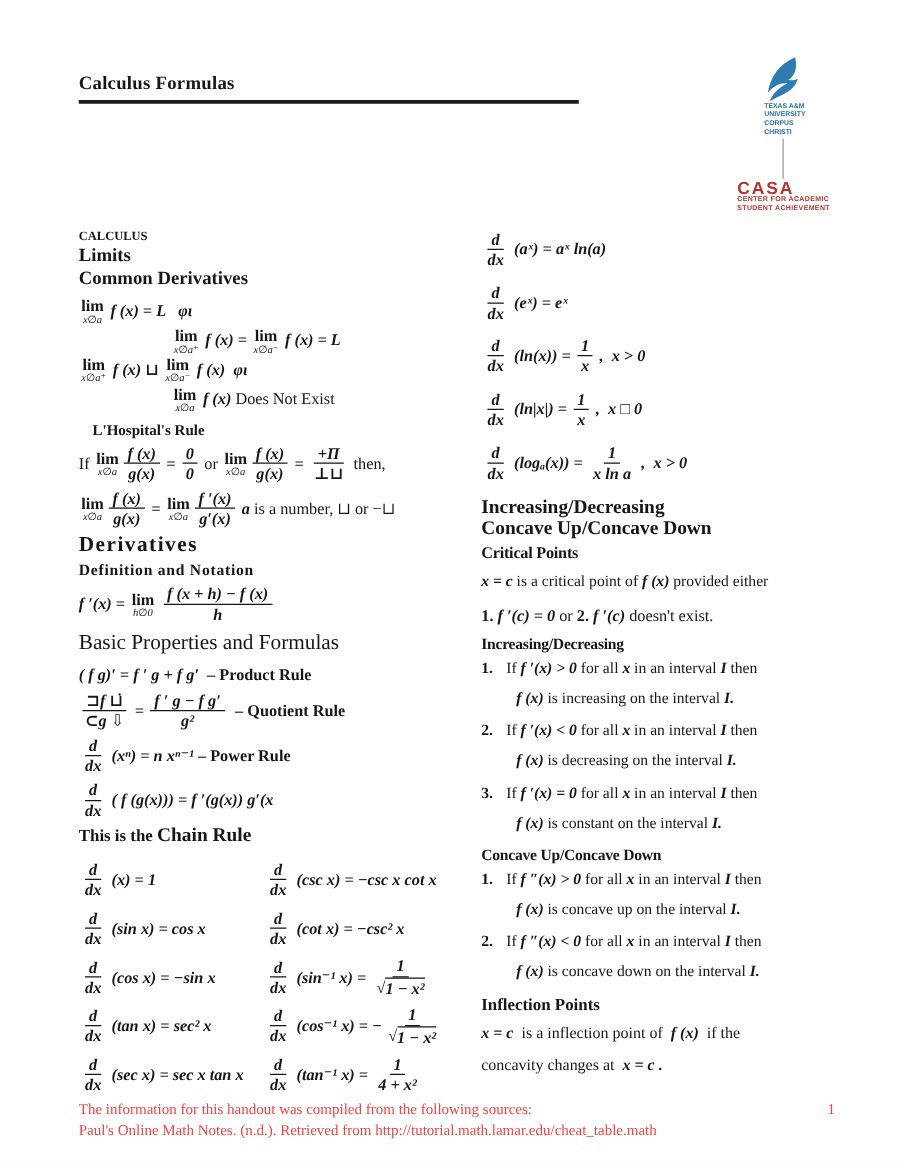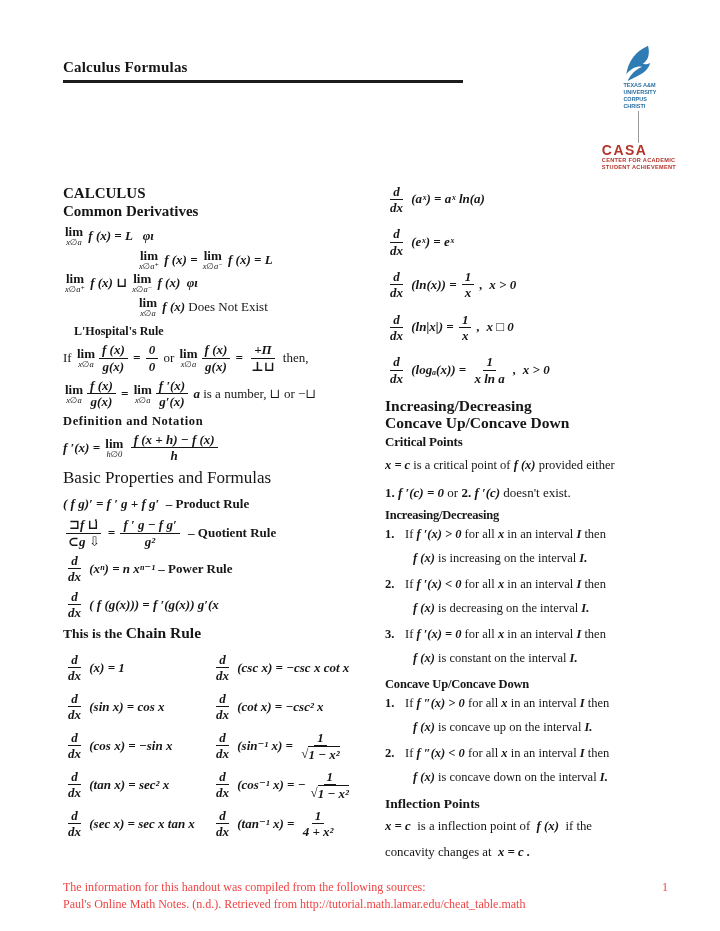--- a/index.html
+++ b/index.html
@@ -2,36 +2,36 @@
 <html><head>
 <meta charset="utf-8">
 <style>
   html,body{margin:0;padding:0;background:#f2f2f2;}
   .page{
     position:relative;width:720px;height:931px;background:#ffffff;
     font-family:"Liberation Serif","DejaVu Serif","DejaVu Sans",serif;
     color:#161616;overflow:hidden;margin:0 auto;
   }
   
-  .header{display:flex;justify-content:space-between;align-items:flex-start;padding:44px 44px 0 63px;}
+  .header{display:flex;justify-content:space-between;align-items:flex-start;padding:44px 56px 0 63px;}
   .title-wrap{width:400px;border-bottom:3px solid #1c1c1c;padding-bottom:4px;margin-top:14px;}
   .doc-title{font-size:15px;font-weight:bold;letter-spacing:.2px;}
   .logo{display:flex;align-items:center;flex-direction:column;}
   .logo-univ{font-family:"Liberation Sans","DejaVu Sans",sans-serif;font-size:5.5px;font-weight:bold;
     color:#2a6fa0;line-height:1.3;text-transform:uppercase;margin-left:2px;}
   .logo-div{width:1px;height:32px;background:#9a9a9a;margin:0 5px;}
   .logo-casa{font-family:"Liberation Sans","DejaVu Sans",sans-serif;color:#b5342a;}
   .casa-main{font-size:14px;font-weight:bold;letter-spacing:1.5px;line-height:1;}
   .casa-sub{font-size:5.6px;font-weight:bold;line-height:1.35;letter-spacing:.3px;}
   
   .cols{display:flex;padding:12px 26px 0 63px;}
   .col-left{width:322px;flex:none;}
   .col-right{flex:1;min-width:0;}
   
-  .h-calculus{font-size:15px;font-weight:bold;line-height:1.2;}
+  .h-calculus{font-size:10px;font-weight:bold;line-height:1.2;}
   .h-limits,.h-common{font-size:15px;font-weight:bold;line-height:1.25;}
   .h-common{margin-bottom:5px;}
   .h-lhop{font-size:12px;font-weight:bold;margin:7px 11px 3px;}
   .h-deriv{font-size:17px;font-weight:bold;letter-spacing:1.2px;margin-top:2px;}
   .h-defnot{font-size:12.5px;font-weight:bold;letter-spacing:.6px;margin:3px 0 3px;}
   .h-basic{font-size:17px;font-weight:normal;margin:5px 0 7px;}
   .chain-note{margin:2px 0 6px;}
   .cn-a{font-size:13.5px;font-weight:bold;}
   .cn-b{font-size:15.5px;font-weight:bold;}
   .h-bigr{font-size:15.5px;font-weight:bold;line-height:1.12;}
@@ -104,20 +104,21 @@
         <span class="casa-sub" style="display:block">CENTER FOR ACADEMIC</span>
         <span class="casa-sub" style="display:block">STUDENT ACHIEVEMENT</span>
       </span>
     </div>
   </div>
 
   <div class="cols">
 
     <div class="col-left">
       <div class="h-calculus">CALCULUS</div>
+      <div class="h-limits">Limits</div>
       <div class="h-common">Common Derivatives</div>
 
       <div>
           <div class="frow lim-row">
             <span class="lim"><span class="limtop">lim</span><span class="limsub">x∅a</span></span>
             <span class="mt"> f (x) = L</span>
             <span class="mt">   φι</span>
           </div>
           <div class="frow lim-row ind">
             <span class="lim"><span class="limtop">lim</span><span class="limsub">x∅a⁺</span></span>
@@ -157,20 +158,21 @@
             <span class="lim"><span class="limtop">lim</span><span class="limsub">x∅a</span></span>
             <span class="frac"><span class="fn">f (x)</span><span class="fd">g(x)</span></span>
             <span class="mt"> = </span>
             <span class="lim"><span class="limtop">lim</span><span class="limsub">x∅a</span></span>
             <span class="frac"><span class="fn">f ′(x)</span><span class="fd">g′(x)</span></span>
             <span class="mt"> a</span>
             <span class="mr"> is a number, ⊔ or −⊔</span>
           </div>
         </div>
 
+      <div class="h-deriv">Derivatives</div>
       <div class="h-defnot">Definition and Notation</div>
       <div>
           <div class="frow">
             <span class="mt">f ′(x) = </span>
             <span class="lim"><span class="limtop">lim</span><span class="limsub">h∅0</span></span>
             <span class="mt"> </span>
             <span class="frac"><span class="fn">f (x + h) − f (x)</span><span class="fd">h</span></span>
           </div>
         </div>
 

